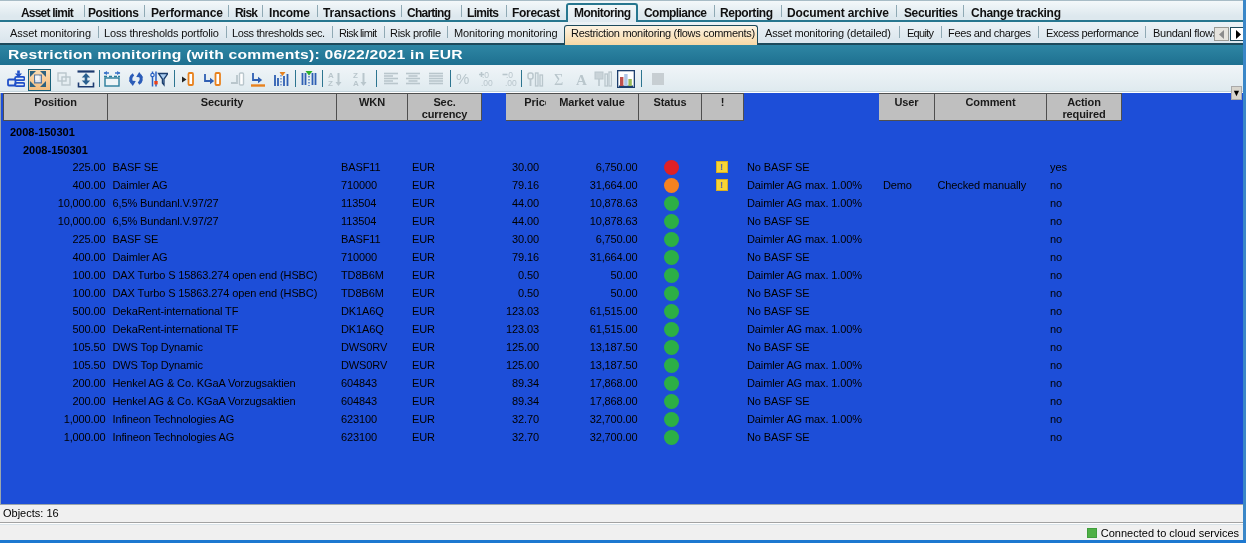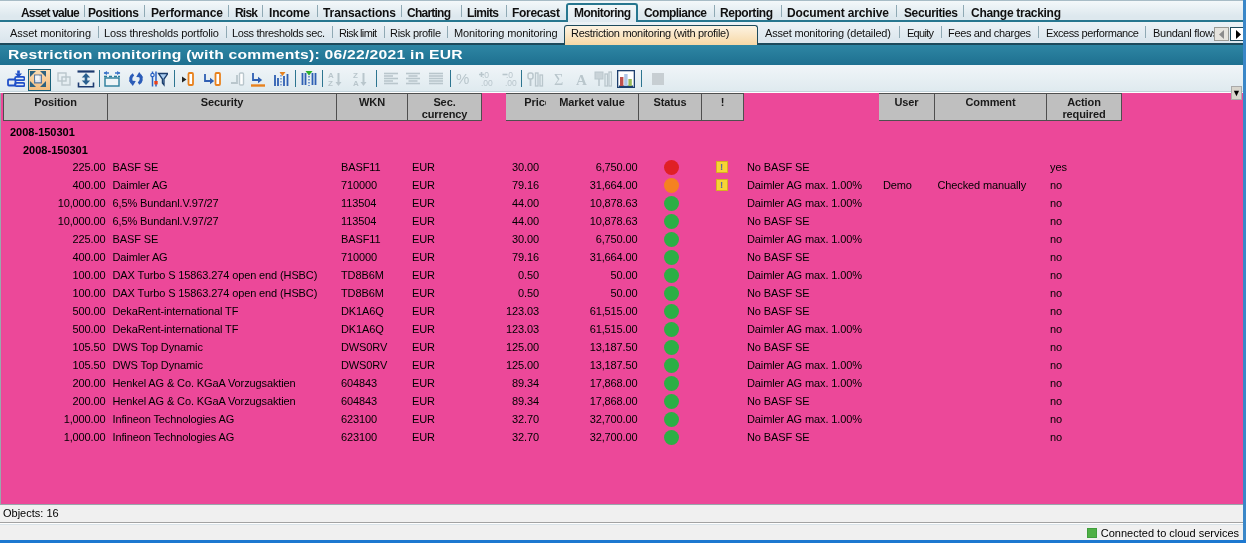--- a/index.html
+++ b/index.html
@@ -13,39 +13,39 @@
 .ssep{position:absolute;top:4px;width:1px;height:12px;background:#8fa9b4}
 .sbox{position:absolute;left:564px;top:25px;width:194px;height:20px;border:1.5px solid #1d4a5c;border-bottom:none;border-radius:3px 3px 0 0;background:linear-gradient(#fdf3e2,#f7d8a6);z-index:2}
 .sarrow{position:absolute;top:5px;width:15px;height:14px;display:flex;align-items:center;justify-content:center;z-index:3}
 .titlebar{position:absolute;left:0;top:45px;width:1243px;height:20px;background:linear-gradient(#2e86a4,#1e7090);color:#fff}
 .titlebar span{position:absolute;left:8px;top:3px;font-size:13px;font-weight:bold;letter-spacing:0.2px;line-height:14px;transform:scaleX(1.207);transform-origin:0 0}
 .toolbar{position:absolute;left:0;top:65px;width:1243px;height:27px;background:linear-gradient(#f0f5f8,#dfeaef);border-bottom:1px solid #c2d2da}
 .ticon{position:absolute;top:4px;width:18px;height:18px}
 .ticonsel{position:absolute;left:27.5px;top:68.5px;width:23px;height:22px;background:linear-gradient(#fbdcb4,#f4bd80);border:1.5px solid #17607a}
 .tsep{position:absolute;top:4px;width:1px;height:17px;background:#2d7590}
 .ovf{position:absolute;left:1231px;top:86px;width:11px;height:14px;background:#d8d5cd;border:1px solid #aaa;font-size:9px;text-align:center;line-height:13px;color:#000;z-index:5}
-.grid{position:absolute;left:0;top:93px;width:1243px;height:412px;background:#ec4899;border-left:1px solid #9aa7ad}
+.grid{position:absolute;left:0;top:93px;width:1243px;height:412px;background:#1d4ed8;border-left:1px solid #9aa7ad}
 .hdr{position:absolute;top:0;height:28px;background:#bfbfbf;border-top:1px solid #4f4f4f;border-right:1px solid #4f4f4f;border-bottom:1px solid #4f4f4f;color:#1a1a1a;font-size:11px;font-weight:bold;text-align:center;line-height:12.5px;padding-top:1.5px;letter-spacing:-0.1px}
 .hdrL{border-left:1px solid #4f4f4f}
 .cell{position:absolute;height:18px;font-size:11px;color:#000;line-height:13px;padding-top:3.9px;letter-spacing:-0.12px;white-space:nowrap;overflow:hidden}
 .r{text-align:right}
 .grp{font-weight:bold;letter-spacing:0;padding-top:5px}
 .dot{position:absolute;width:15px;height:15px;border-radius:50%}
 .red{background:#e02025}.org{background:#f58220}.grn{background:#2caf45}
 .warn{position:absolute;left:714.5px;width:12px;height:12px;background:#f7d435;border:1.2px solid #d8ae22;color:#5c6a9e;font-weight:bold;font-size:9.5px;text-align:center;line-height:10px}
 .statusbar{position:absolute;left:0;top:504px;width:1243px;height:19px;background:#f0f0f0;border-top:1px solid #9aa5ab;border-bottom:1.3px solid #a2a2a2;font-size:11px;color:#000;line-height:17px;padding-left:3px}
 .footer{position:absolute;left:0;top:523.5px;width:1243px;height:17px;background:#f0f0f0;border-top:1px solid #d9e3e9;font-size:11px;color:#000}
 .footer .rt{position:absolute;right:4px;top:1px;display:flex;align-items:center;height:15px}
 .gsq{width:10px;height:10px;background:#4fb045;border:1px solid #3f9e3c;margin-right:4px}
 .bR{position:absolute;right:0;top:0;width:3px;height:543px;background:#3a87c8;z-index:9}
 .bB{position:absolute;left:0;top:540px;width:1246px;height:3px;background:#1d78d0;z-index:9}
 </style></head><body>
 <div class="maintabs"></div>
 <div class="mbox"></div>
-<div class="mtab abs" style="left:21px;z-index:3;letter-spacing:-0.8px">Asset value</div>
+<div class="mtab abs" style="left:21px;z-index:3;letter-spacing:-0.8px">Asset limit</div>
 <div class="mtab abs" style="left:88px;z-index:3;letter-spacing:-0.38px">Positions</div>
 <div class="mtab abs" style="left:151px;z-index:3;letter-spacing:-0.14px">Performance</div>
 <div class="mtab abs" style="left:235px;z-index:3;letter-spacing:-0.8px">Risk</div>
 <div class="mtab abs" style="left:269px;z-index:3;letter-spacing:-0.2px">Income</div>
 <div class="mtab abs" style="left:323px;z-index:3;letter-spacing:-0.09px">Transactions</div>
 <div class="mtab abs" style="left:407px;z-index:3;letter-spacing:-0.76px">Charting</div>
 <div class="mtab abs" style="left:467px;z-index:3;letter-spacing:-0.67px">Limits</div>
 <div class="mtab abs" style="left:512px;z-index:3;letter-spacing:-0.29px">Forecast</div>
 <div class="mtab abs" style="left:574px;z-index:3;letter-spacing:-0.55px">Monitoring</div>
 <div class="mtab abs" style="left:644px;z-index:3;letter-spacing:-0.56px">Compliance</div>
@@ -66,21 +66,21 @@
 <div class="msep" style="left:896px"></div>
 <div class="msep" style="left:963px"></div>
 <div class="subtabs"></div>
 <div class="sbox"></div>
 <div class="stab abs" style="left:10px;top:27px;z-index:3;letter-spacing:-0.06px">Asset monitoring</div>
 <div class="stab abs" style="left:104px;top:27px;z-index:3;letter-spacing:-0.18px">Loss thresholds portfolio</div>
 <div class="stab abs" style="left:232px;top:27px;z-index:3;letter-spacing:-0.38px">Loss thresholds sec.</div>
 <div class="stab abs" style="left:339px;top:27px;z-index:3;letter-spacing:-0.67px">Risk limit</div>
 <div class="stab abs" style="left:390px;top:27px;z-index:3;letter-spacing:-0.31px">Risk profile</div>
 <div class="stab abs" style="left:454px;top:27px;z-index:3;letter-spacing:-0.11px">Monitoring monitoring</div>
-<div class="stab abs" style="left:571px;top:27px;z-index:3;letter-spacing:-0.3px">Restriction monitoring (with profile)</div>
+<div class="stab abs" style="left:571px;top:27px;z-index:3;letter-spacing:-0.3px">Restriction monitoring (flows comments)</div>
 <div class="stab abs" style="left:765px;top:27px;z-index:3;letter-spacing:-0.19px">Asset monitoring (detailed)</div>
 <div class="stab abs" style="left:907px;top:27px;z-index:3;letter-spacing:-0.72px">Equity</div>
 <div class="stab abs" style="left:948px;top:27px;z-index:3;letter-spacing:-0.34px">Fees and charges</div>
 <div class="stab abs" style="left:1046px;top:27px;z-index:3;letter-spacing:-0.43px">Excess performance</div>
 <div class="stab abs" style="left:1153px;top:27px;z-index:3;letter-spacing:-0.28px">Bundanl flows</div>
 <div class="ssep" style="left:98px;top:26px"></div>
 <div class="ssep" style="left:226px;top:26px"></div>
 <div class="ssep" style="left:332px;top:26px"></div>
 <div class="ssep" style="left:384px;top:26px"></div>
 <div class="ssep" style="left:447px;top:26px"></div>

